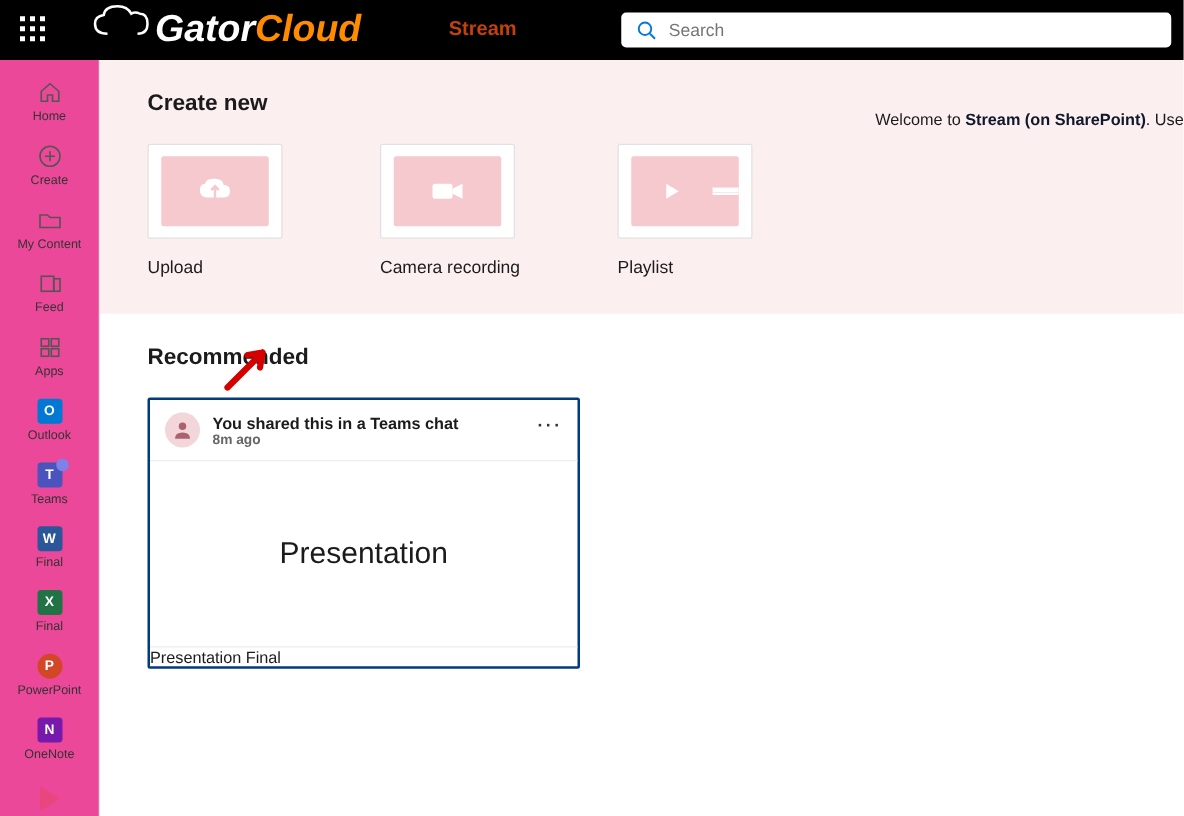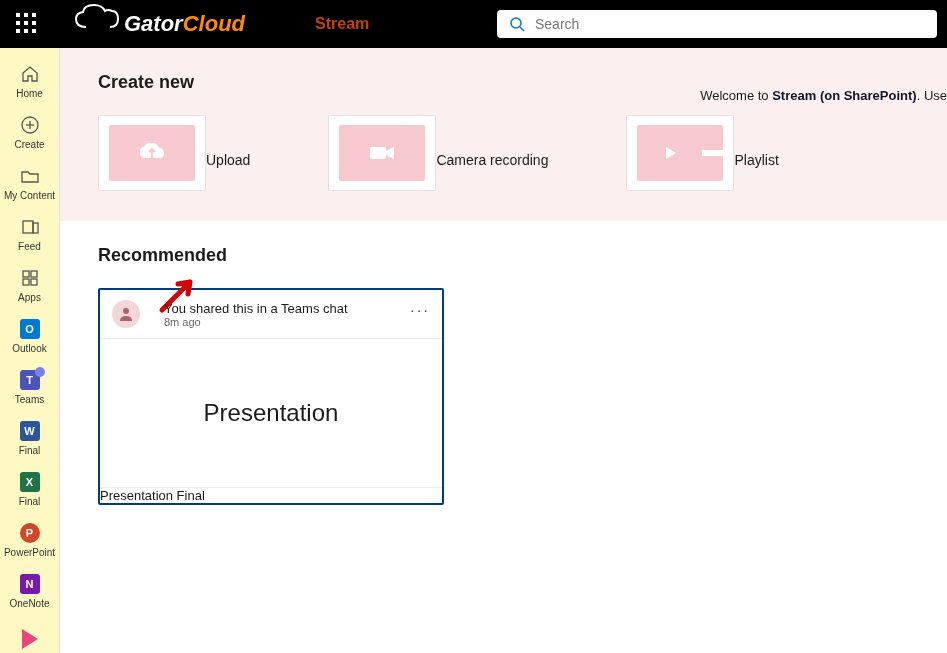--- a/index.html
+++ b/index.html
@@ -8,66 +8,66 @@
     .header {
       background: #000;
       height: 48px;
       display: flex;
       align-items: center;
       padding: 0 10px;
       gap: 10px;
     }
     .waffle { width: 22px; height: 22px; display: grid; grid-template-columns: repeat(3, 1fr); grid-template-rows: repeat(3, 1fr); gap: 2px; margin-right: 20px; margin-left: 6px; cursor: pointer; }
     .waffle span { background: #fff; width: 4px; height: 4px; border-radius: 0; }
-    .logo { color: #fff; font-size: 22px; font-weight: bold; font-style: italic; display: flex; align-items: center; margin-right: 40px; }
+    .logo { color: #fff; font-size: 30px; font-weight: bold; font-style: italic; display: flex; align-items: center; margin-right: 40px; }
     .logo .gator { color: #fff; }
     .logo .cloud { color: #ff8c00; }
     .app-title { color: #c2410c; font-size: 16px; font-weight: 600; margin-left: 20px; }
     .search-box { flex: 1; max-width: 440px; margin-left: auto; background: #fff; height: 28px; border-radius: 4px; display: flex; align-items: center; padding: 0 12px; gap: 10px; }
     .search-box input { border: none; outline: none; flex: 1; font-size: 14px; color: #333; }
     .search-icon-svg { width: 16px; height: 16px; }
 
     .main-wrap { display: flex; height: calc(100% - 48px); }
 
     .left-rail {
-      width: 60px;
-      background: #fef9c3;
+      width: 80px;
+      background: #ec4899;
       border-right: 1px solid #e1e1e1;
       display: flex;
       flex-direction: column;
       align-items: center;
       padding-top: 8px;
     }
     .rail-item { width: 60px; display: flex; flex-direction: column; align-items: center; padding: 6px 0 8px; cursor: pointer; }
     .rail-item .ri-icon { width: 24px; height: 24px; display: flex; align-items: center; justify-content: center; }
     .rail-item .ri-label { font-size: 10px; color: #333; margin-top: 2px; text-align: center; }
 
     .content { flex: 1; overflow: hidden; }
     .create-section { background: #fceff0; padding: 24px 0 30px 38px; position: relative; }
     .section-title { font-size: 18px; font-weight: 600; color: #1b1b1b; margin-bottom: 22px; }
     .welcome { position: absolute; right: 0; top: 40px; font-size: 13px; color: #1b1b1b; }
     .welcome a { color: #0f172a; text-decoration: none; font-weight: bold; }
 
     .create-cards { display: flex; gap: 78px; }
-    .create-card { display: flex; flex-direction: row; align-items: center; cursor: pointer; }
+    .create-card { display: flex; flex-direction: column; cursor: pointer; }
     .card-thumb { width: 108px; height: 76px; background: #fff; border: 1px solid #e1e1e1; border-radius: 2px; display: flex; align-items: center; justify-content: center; }
     .thumb-inner { width: 86px; height: 56px; background: #f5c9cd; border-radius: 2px; display: flex; align-items: center; justify-content: center; position: relative; }
     .card-label { margin-top: 14px; font-size: 14px; color: #1b1b1b; }
 
     .arrow-annotation { position: absolute; left: 96px; top: 224px; }
 
     .recommended-section { padding: 24px 38px; }
     .recommended-card {
       width: 346px;
       border: 2px solid #003a80;
       border-radius: 2px;
       margin-top: 16px;
       cursor: pointer;
     }
-    .rec-header { display: flex; align-items: center; padding: 10px 12px; gap: 24px; border-bottom: 1px solid #eee; position: relative; }
+    .rec-header { display: flex; align-items: center; padding: 10px 12px; gap: 10px; border-bottom: 1px solid #eee; position: relative; font-weight: bold; }
     .rec-avatar { width: 28px; height: 28px; background: #f3d6d9; border-radius: 50%; display: flex; align-items: center; justify-content: center; }
     .rec-info { flex: 1; }
     .rec-action { font-size: 13px; color: #1b1b1b; }
     .rec-time { font-size: 11px; color: #666; }
     .rec-more { position: absolute; right: 12px; top: 12px; cursor: pointer; font-size: 14px; color: #333; letter-spacing: 2px; }
     .rec-preview { height: 148px; display: flex; align-items: center; justify-content: center; font-size: 24px; color: #1b1b1b; }
     .rec-title { font-size: 13px; color: #1b1b1b; border-top: 1px solid #eee; }
 
     
     .app-outlook { background: #0078d4; width: 20px; height: 20px; border-radius: 3px; color:#fff; font-size:11px; font-weight:bold; display:flex; align-items:center; justify-content:center; position: relative; }

